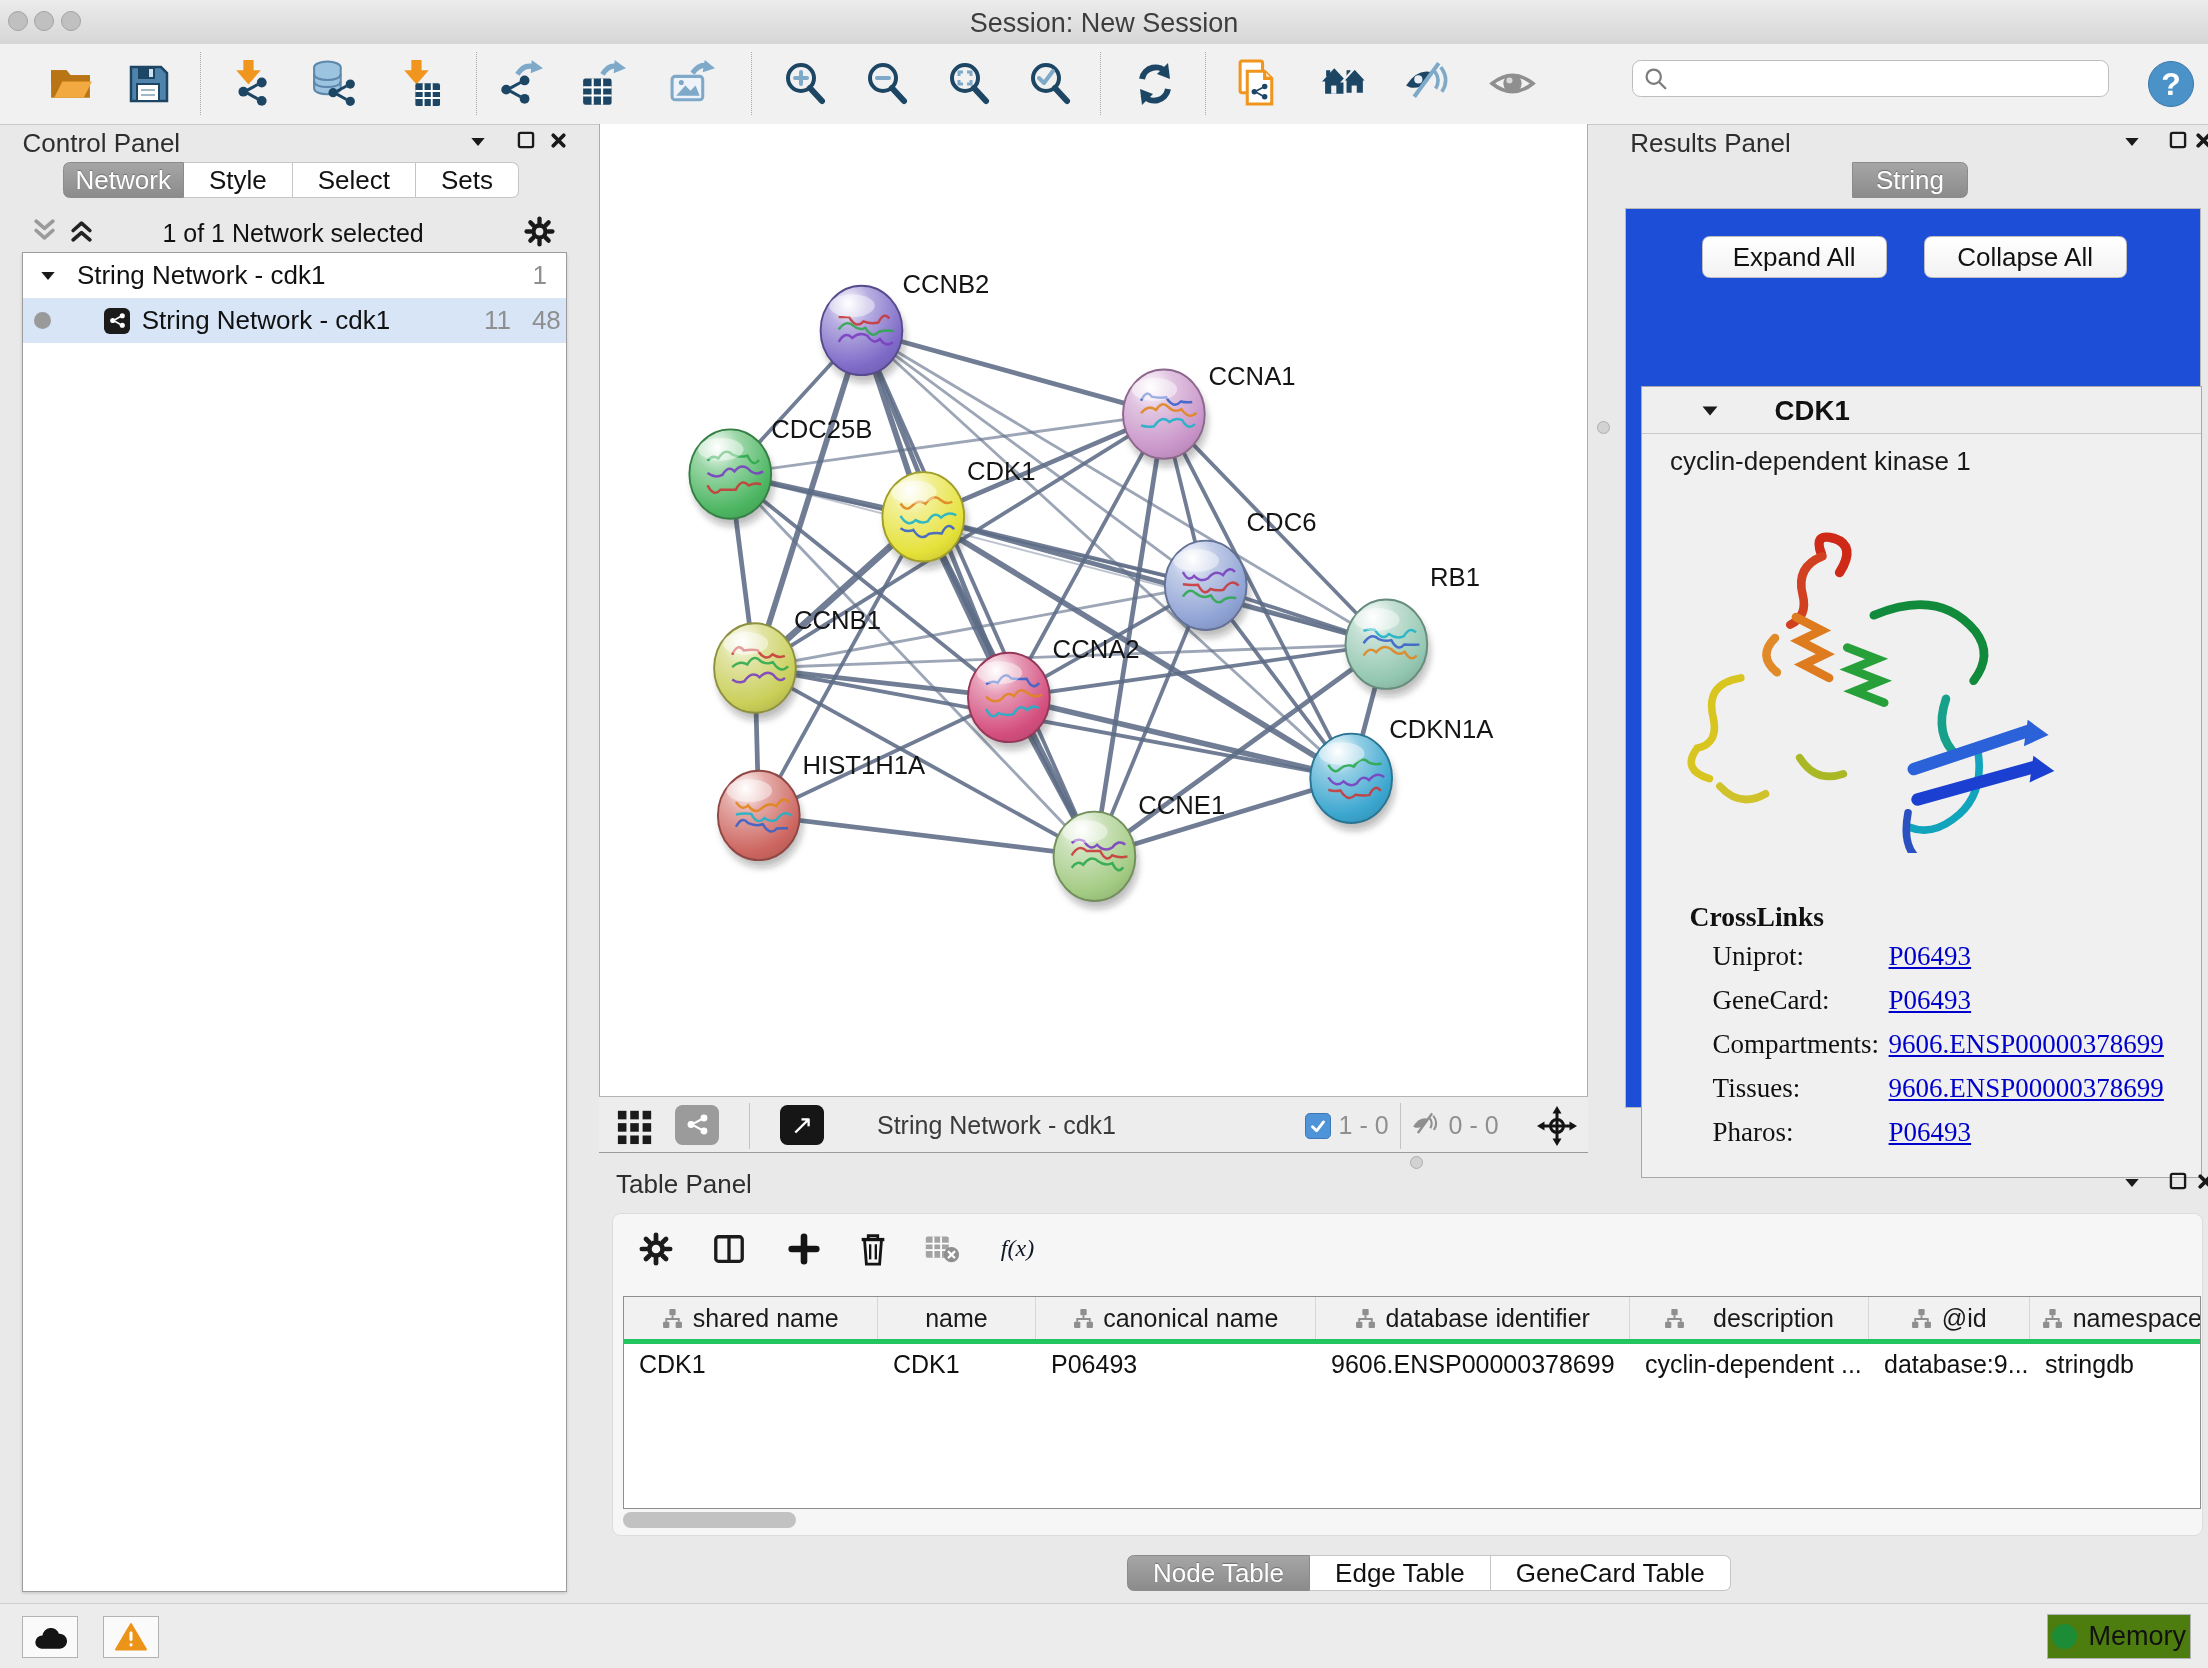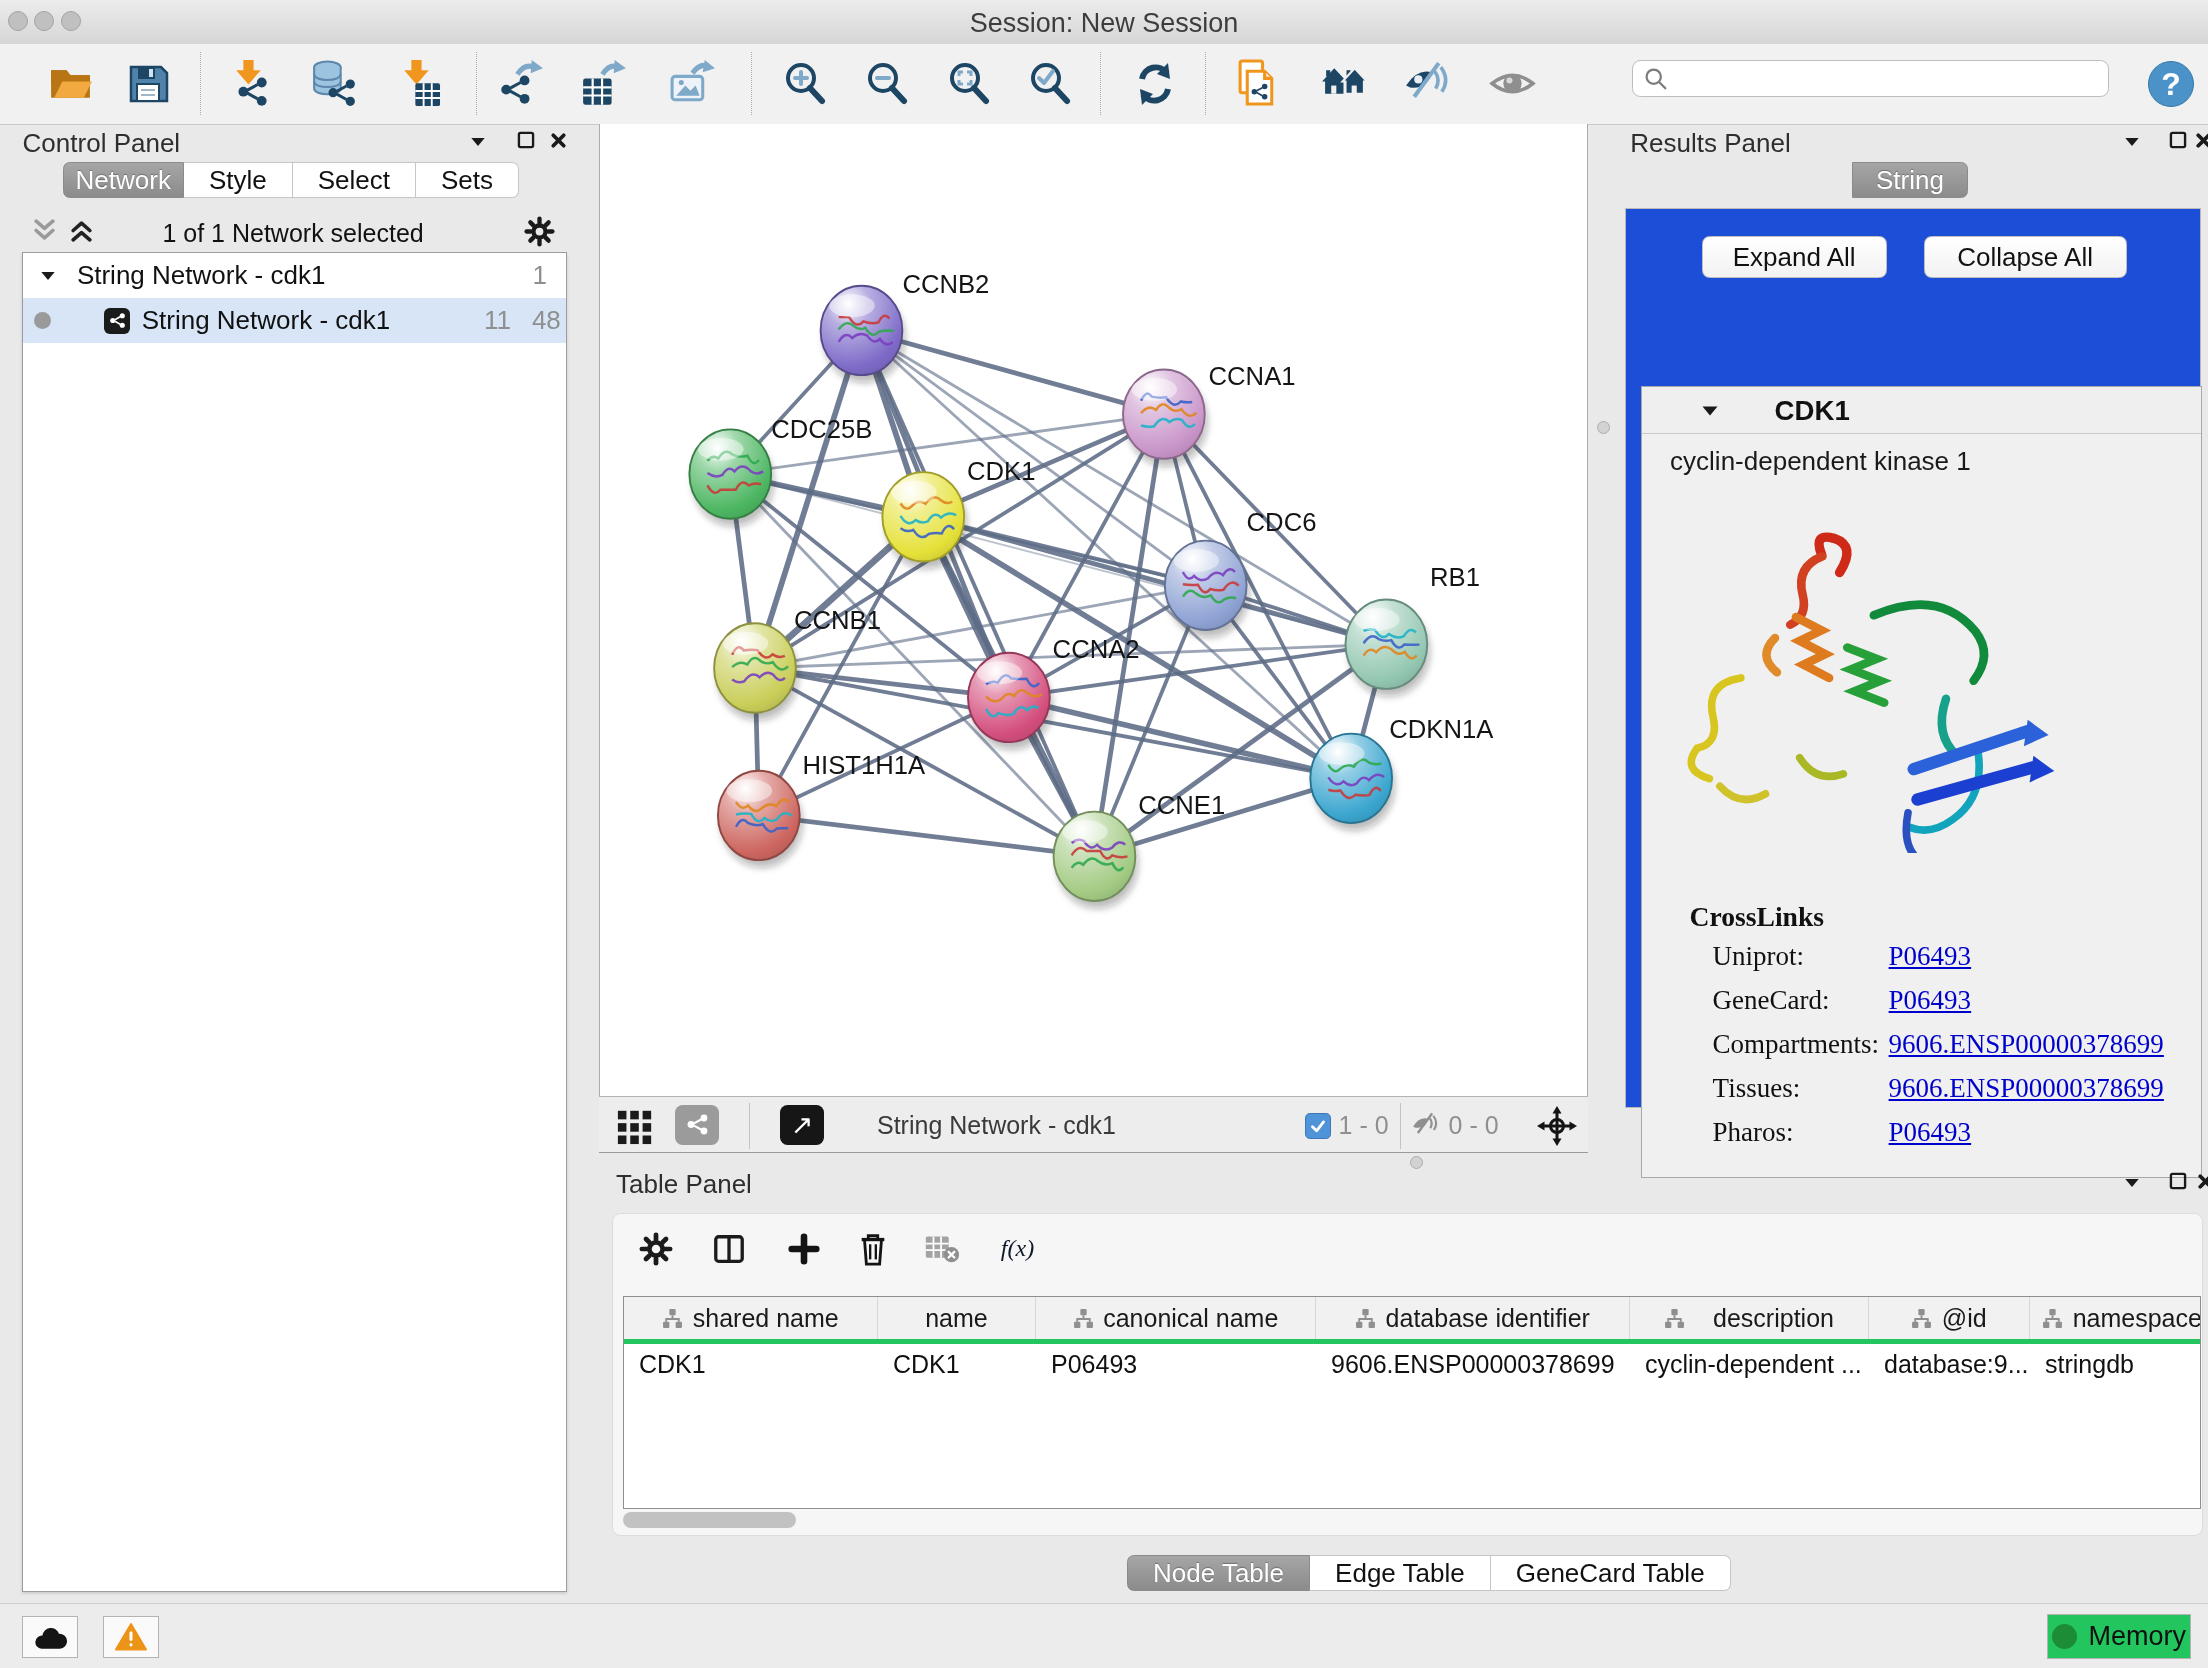--- a/index.html
+++ b/index.html
@@ -58,21 +58,21 @@
   #tp-table{position:absolute;left:24px;top:131px;width:1576px;height:211px;background:#fff;border:1px solid #8e8e8e;overflow:hidden;}
   #tp-header{display:flex;height:42px;background:#f1f1f1;border-bottom:5px solid #22c55e;}
   .th{display:flex;align-items:center;justify-content:center;gap:9.5px;font-size:25px;color:#1a1a1a;border-right:1px solid #d7d7d7;box-sizing:border-box;flex:none;cursor:pointer;}
   #tp-row{display:flex;height:40px;background:#fff;}
   .td{display:flex;align-items:center;padding-left:15px;font-size:25px;color:#111;box-sizing:border-box;flex:none;cursor:pointer;white-space:nowrap;overflow:hidden;}
   #tp-scroll{position:absolute;left:24px;top:347px;width:173px;height:16px;background:#c2c2c2;border-radius:8.6px;cursor:pointer;}
   #tp-tabs{position:absolute;left:528px;top:390px;}
   
   #statusbar{left:0;top:1603px;width:2208px;height:66px;background:#ececec;border-top:1px solid #cfcfcf;}
   .sb-btn{position:absolute;top:12.4px;width:56px;height:42px;background:#fafafa;border:1px solid #b3b3b3;display:flex;align-items:center;justify-content:center;cursor:pointer;box-sizing:border-box;}
-  #memory-btn{position:absolute;left:2047px;top:9.5px;width:144px;height:45px;background:#22c55e;border:1px solid #b3b3b3;display:flex;align-items:center;justify-content:center;gap:11.4px;font-size:27px;color:#111;cursor:pointer;box-sizing:border-box;}
+  #memory-btn{position:absolute;left:2047px;top:9.5px;width:144px;height:45px;background:#4d7c0f;border:1px solid #b3b3b3;display:flex;align-items:center;justify-content:center;gap:11.4px;font-size:27px;color:#111;cursor:pointer;box-sizing:border-box;}
   .greendot{width:25px;height:25px;border-radius:50%;background:#1d8c37;}
   svg{display:block;}
 </style>
 </head>
 <body>
 
 <svg width="0" height="0" style="position:absolute">
   <defs>
     <symbol id="sym-tri" viewBox="0 0 24 24">
         <polygon points="2,6 22,6 12,18" fill="currentColor"></polygon>

